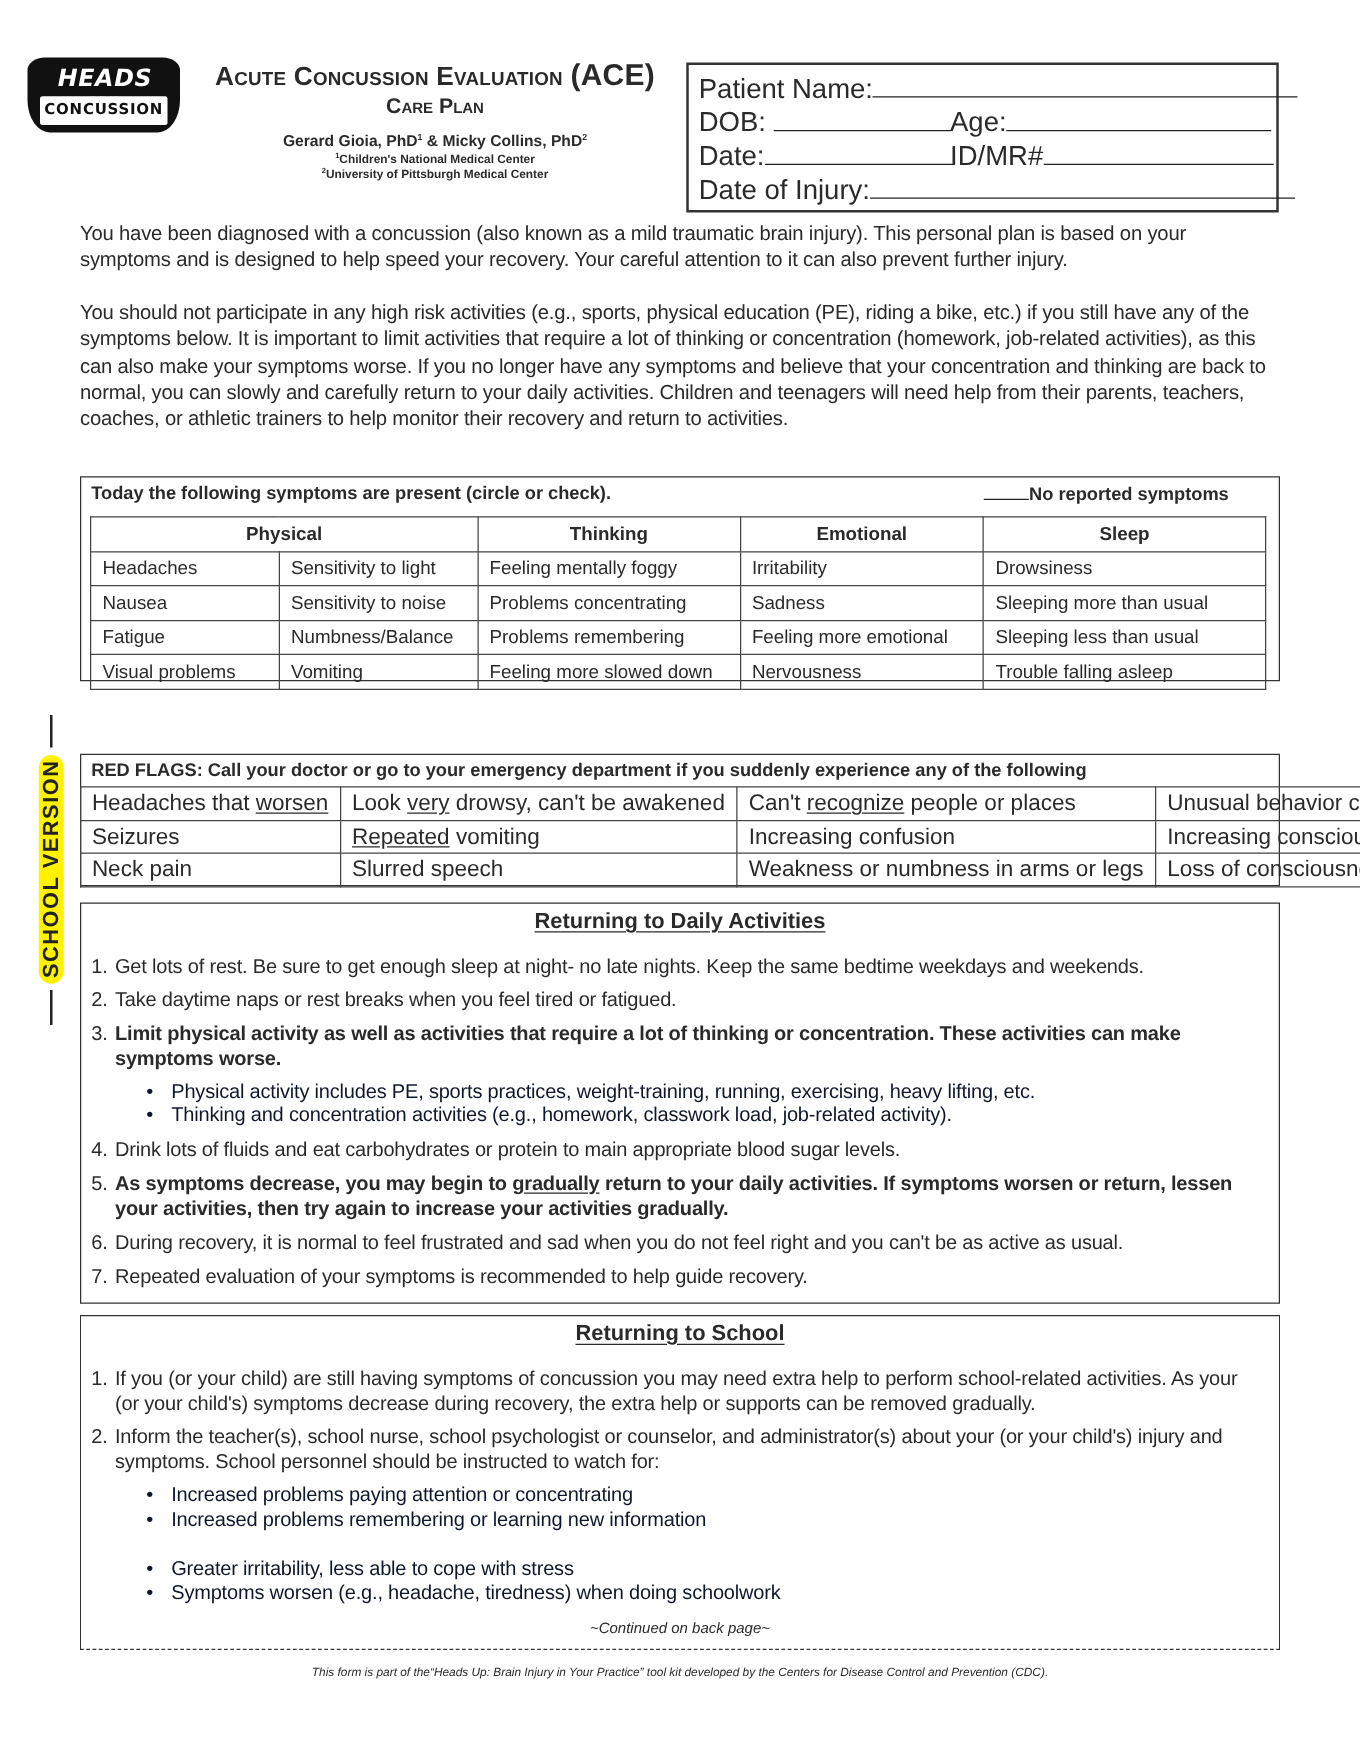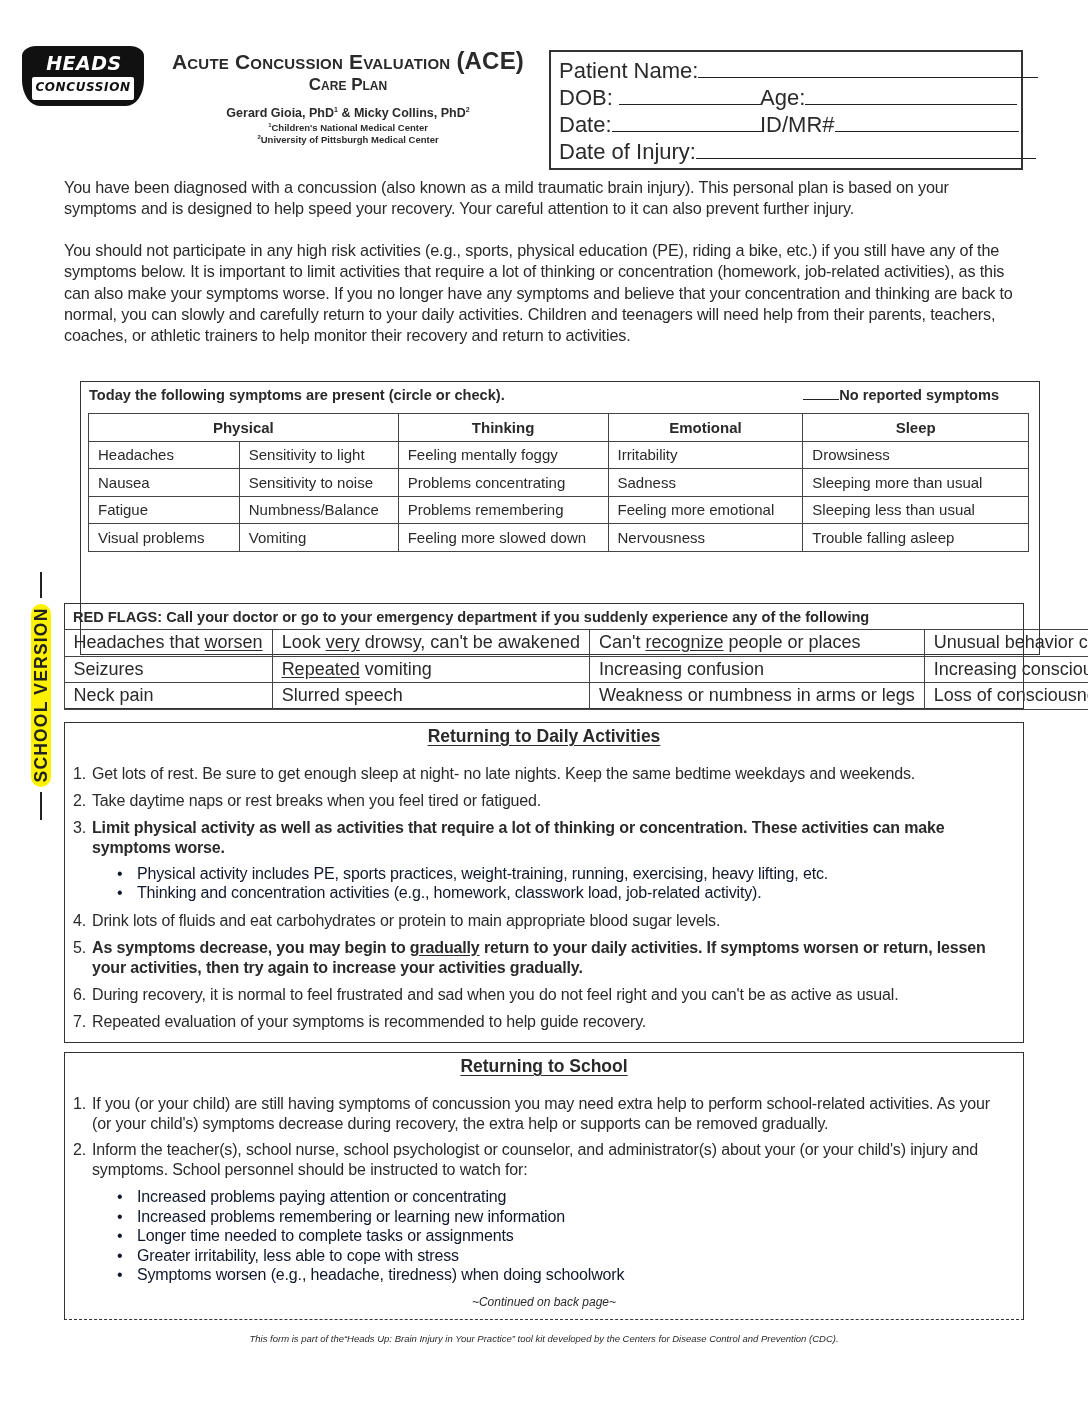--- a/index.html
+++ b/index.html
@@ -4,21 +4,21 @@
 <style>
   * { box-sizing: border-box; margin: 0; padding: 0; }
   html, body { width: 1088px; height: 1408px; background: #fff; }
   body { position: relative; font-family: "Liberation Sans", sans-serif; color: #1a1a1a; overflow: hidden; }
 
   
   .logo { position: absolute; left: 22px; top: 46px; width: 122px; height: 60px; }
   .logo .band { position: absolute; left: 0; top: 0; width: 122px; height: 60px; background: #111; border-radius: 14px 14px 18px 18px / 10px 10px 26px 26px; }
   .logo .t1 { position: absolute; left: 8px; top: 6px; width: 108px; text-align: center; color: #fff; font-weight: bold; font-style: italic; font-size: 19px; letter-spacing: 0.5px; font-family: "DejaVu Sans", sans-serif; }
   .logo .t2box { position: absolute; left: 10px; top: 31px; width: 102px; height: 23px; background: #fff; border-radius: 2px; }
-  .logo .t2 { position: absolute; left: 10px; top: 34px; width: 102px; text-align: center; color: #111; font-weight: bold; font-style: italic; font-size: 12px; letter-spacing: 0.6px; font-family: "DejaVu Sans", sans-serif; }
+  .logo .t2 { position: absolute; left: 10px; top: 34px; width: 102px; text-align: center; color: #111; font-weight: bold; font-size: 12px; letter-spacing: 0.6px; font-family: "DejaVu Sans", sans-serif; }
 
   
   .title { position: absolute; left: 148px; top: 47px; width: 400px; text-align: center; font-weight: bold; font-size: 21px; color: #2a2a2a; font-variant: small-caps; letter-spacing: 0.2px; }
   .title .big { font-size: 24px; font-variant: normal; }
   .subtitle { position: absolute; left: 148px; top: 75px; width: 400px; text-align: center; font-weight: bold; font-size: 17px; color: #2a2a2a; font-variant: small-caps; }
   .authors { position: absolute; left: 148px; top: 106px; width: 400px; text-align: center; font-weight: bold; font-size: 12.5px; color: #2a2a2a; }
   .authors sup { font-size: 7px; }
   .affil { position: absolute; left: 148px; width: 400px; text-align: center; font-weight: bold; font-size: 9.5px; color: #2a2a2a; }
   .affil sup { font-size: 6px; }
   .affil.a1 { top: 122px; } .affil.a2 { top: 134px; }
@@ -27,21 +27,21 @@
   .patient-box { position: absolute; left: 549px; top: 50px; width: 474px; height: 120px; border: 2px solid #333; }
   .pf { position: absolute; font-size: 22px; color: #2a2a2a; white-space: nowrap; }
   .pf .line { display: inline-block; border-bottom: 1.3px solid #222; height: 15px; vertical-align: baseline; }
 
   
   .intro { position: absolute; left: 64px; width: 960px; font-size: 16.2px; line-height: 21.3px; color: #2a2a2a; letter-spacing: -0.15px; }
   .intro.p1 { top: 177px; }
   .intro.p2 { top: 240px; }
 
   
-  .sym-box { position: absolute; left: 80px; top: 381px; width: 960px; height: 274px; border: 1.5px solid #333; }
+  .sym-box { position: absolute; left: 64px; top: 381px; width: 960px; height: 164px; border: 1.5px solid #333; }
   .sym-head { position: absolute; left: 8px; top: 5px; font-size: 14.6px; font-weight: bold; color: #2a2a2a; }
   .sym-none { position: absolute; right: 40px; top: 5px; font-size: 14.6px; font-weight: bold; color: #2a2a2a; }
   .sym-none .blank { display: inline-block; width: 36px; border-bottom: 1.3px solid #222; height: 13px; }
   table { border-collapse: collapse; }
   .sym-table { position: absolute; left: 7px; top: 31px; width: 941px; }
   .sym-table td, .sym-table th { border: 1.3px solid #444; height: 27.5px; font-size: 15px; color: #2a2a2a; padding: 0 9px; text-align: left; font-weight: normal; white-space: nowrap; }
   .sym-table th { text-align: center; font-weight: bold; }
 
   
   .rf-box { position: absolute; left: 64px; top: 603px; width: 960px; height: 106px; border: 1.5px solid #333; }
@@ -213,21 +213,20 @@
   <div class="li" style="top:262px;"><span class="num">6.</span><span>During recovery, it is normal to feel frustrated and sad when you do not feel right and you can't be as active as usual.</span></div>
   <div class="li" style="top:289px;"><span class="num">7.</span><span>Repeated evaluation of your symptoms is recommended to help guide recovery.</span></div>
 </div>
 
 <div class="sec-box school">
   <div class="sec-title" style="top:3px;"><span>Returning to School</span></div>
   <div class="li" style="top:41px;"><span class="num">1.</span><span>If you (or your child) are still having symptoms of concussion you may need extra help to perform school-related activities. As your (or your child's) symptoms decrease during recovery, the extra help or supports can be removed gradually.</span></div>
   <div class="li" style="top:87px;"><span class="num">2.</span><span>Inform the teacher(s), school nurse, school psychologist or counselor, and administrator(s) about your (or your child's) injury and symptoms. School personnel should be instructed to watch for:</span></div>
   <div class="bul" style="top:134px;">Increased problems paying attention or concentrating</div>
   <div class="bul" style="top:154px;">Increased problems remembering or learning new information</div>
-  <div class="bul" style="top:173px;">Longer time needed to complete tasks or assignments</div>
   <div class="bul" style="top:193px;">Greater irritability, less able to cope with stress</div>
   <div class="bul" style="top:212px;">Symptoms worsen (e.g., headache, tiredness) when doing schoolwork</div>
   <div class="cont" style="top:242px;">~Continued on back page~</div>
 </div>
 
 <div class="side">
   <div class="bar-top"></div>
   <div class="pill"></div>
   <div class="txt">SCHOOL VERSION</div>
   <div class="bar-bot"></div>

